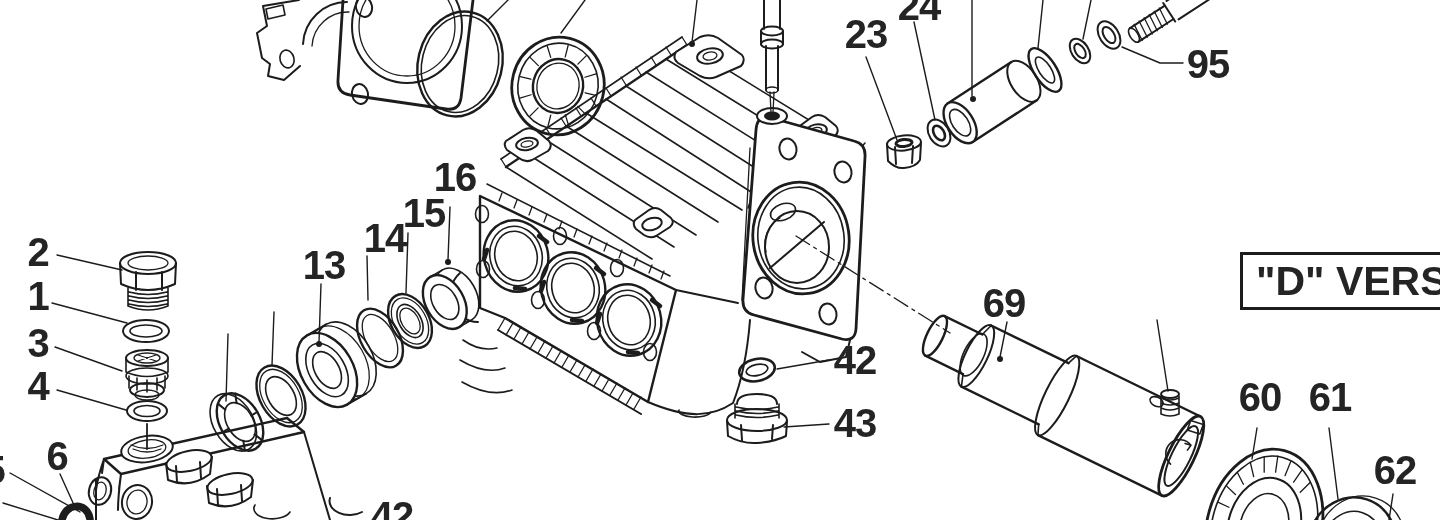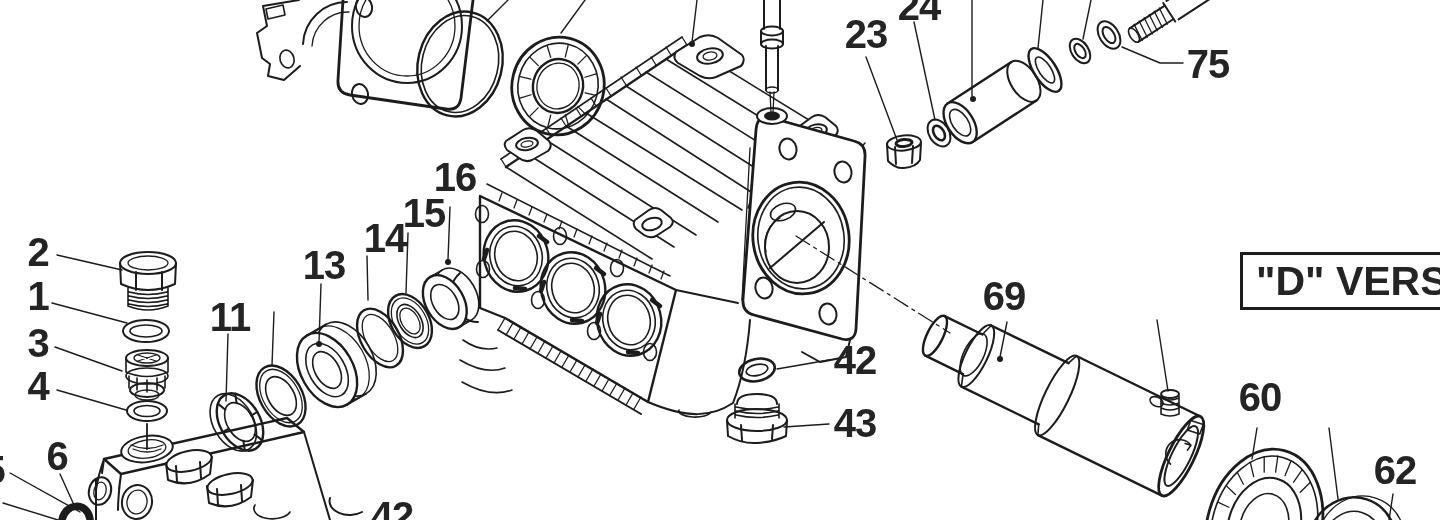--- a/index.html
+++ b/index.html
@@ -355,32 +355,32 @@
 
   <path class="ln" stroke-width="7.5" d="M62,520 C65,503 87,501 90,519"></path>
 </svg>
 
 <div class="callout" style="left:-4px;top:231px">2</div>
 <div class="callout" style="left:-4px;top:275px">1</div>
 <div class="callout" style="left:-4px;top:322px">3</div>
 <div class="callout" style="left:-4px;top:365px">4</div>
 <div class="callout" style="left:15px;top:435px">6</div>
 <div class="callout" style="left:-48px;top:449px">5</div>
-<div class="callout" style="left:188px;top:296px">11</div>
 <div class="callout" style="left:282px;top:244px">13</div>
 <div class="callout" style="left:343px;top:217px">14</div>
 <div class="callout" style="left:382px;top:192px">15</div>
 <div class="callout" style="left:413px;top:156px">16</div>
 <div class="callout" style="left:824px;top:13px">23</div>
 <div class="callout" style="left:877px;top:-15px">24</div>
-<div class="callout" style="left:1166px;top:43px">75</div>
+<div class="callout" style="left:1166px;top:43px">95</div>
 <div class="callout" style="left:813px;top:339px">42</div>
 <div class="callout" style="left:813px;top:402px">43</div>
-<div class="callout" style="left:962px;top:275px">69</div>
+<div class="callout" style="left:962px;top:282px">69</div>
 <div class="callout" style="left:1218px;top:376px">60</div>
+<div class="callout" style="left:1288px;top:376px">61</div>
 <div class="callout" style="left:1353px;top:449px">62</div>
 <div class="callout" style="left:350px;top:495px">42</div>
 
 <div class="version-box">
   <span>"D" VERS</span>
 </div>
 
 </div>
 
 </body></html>

